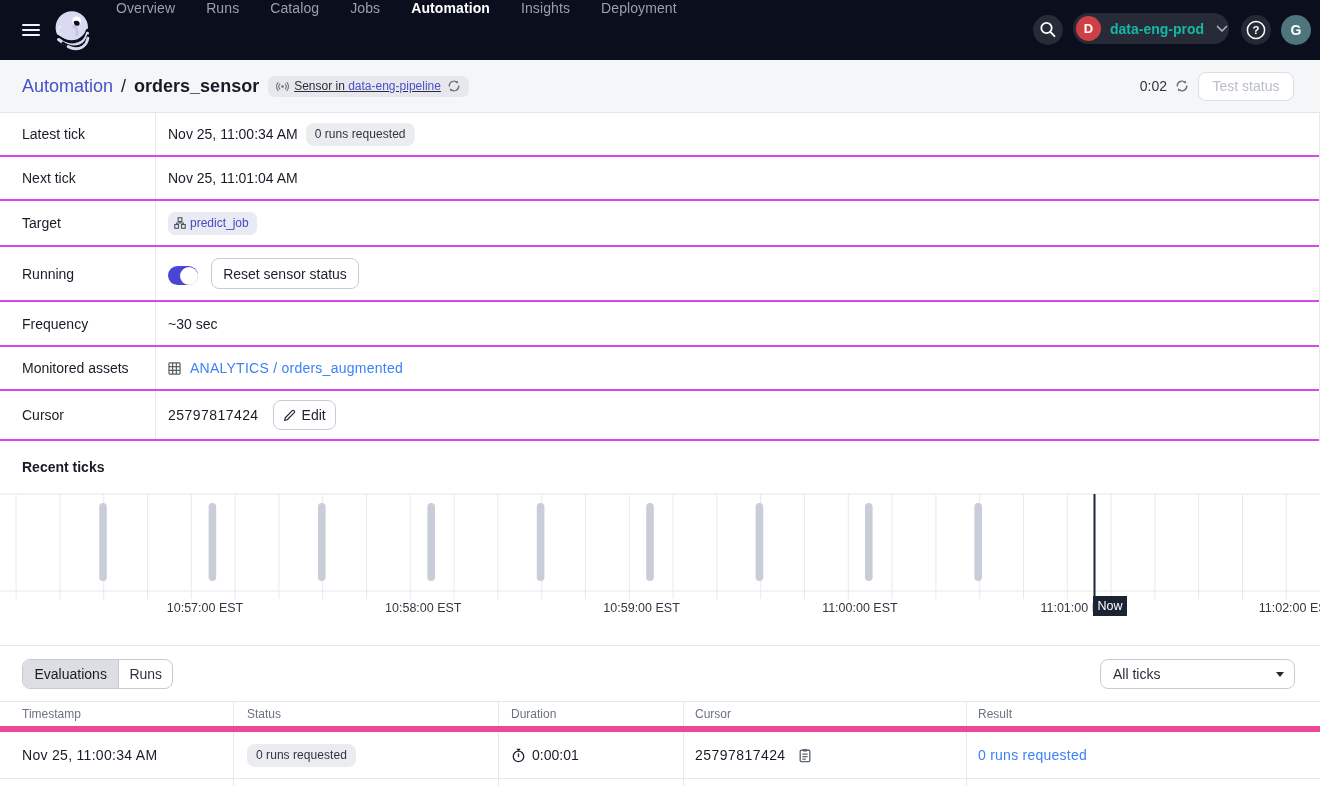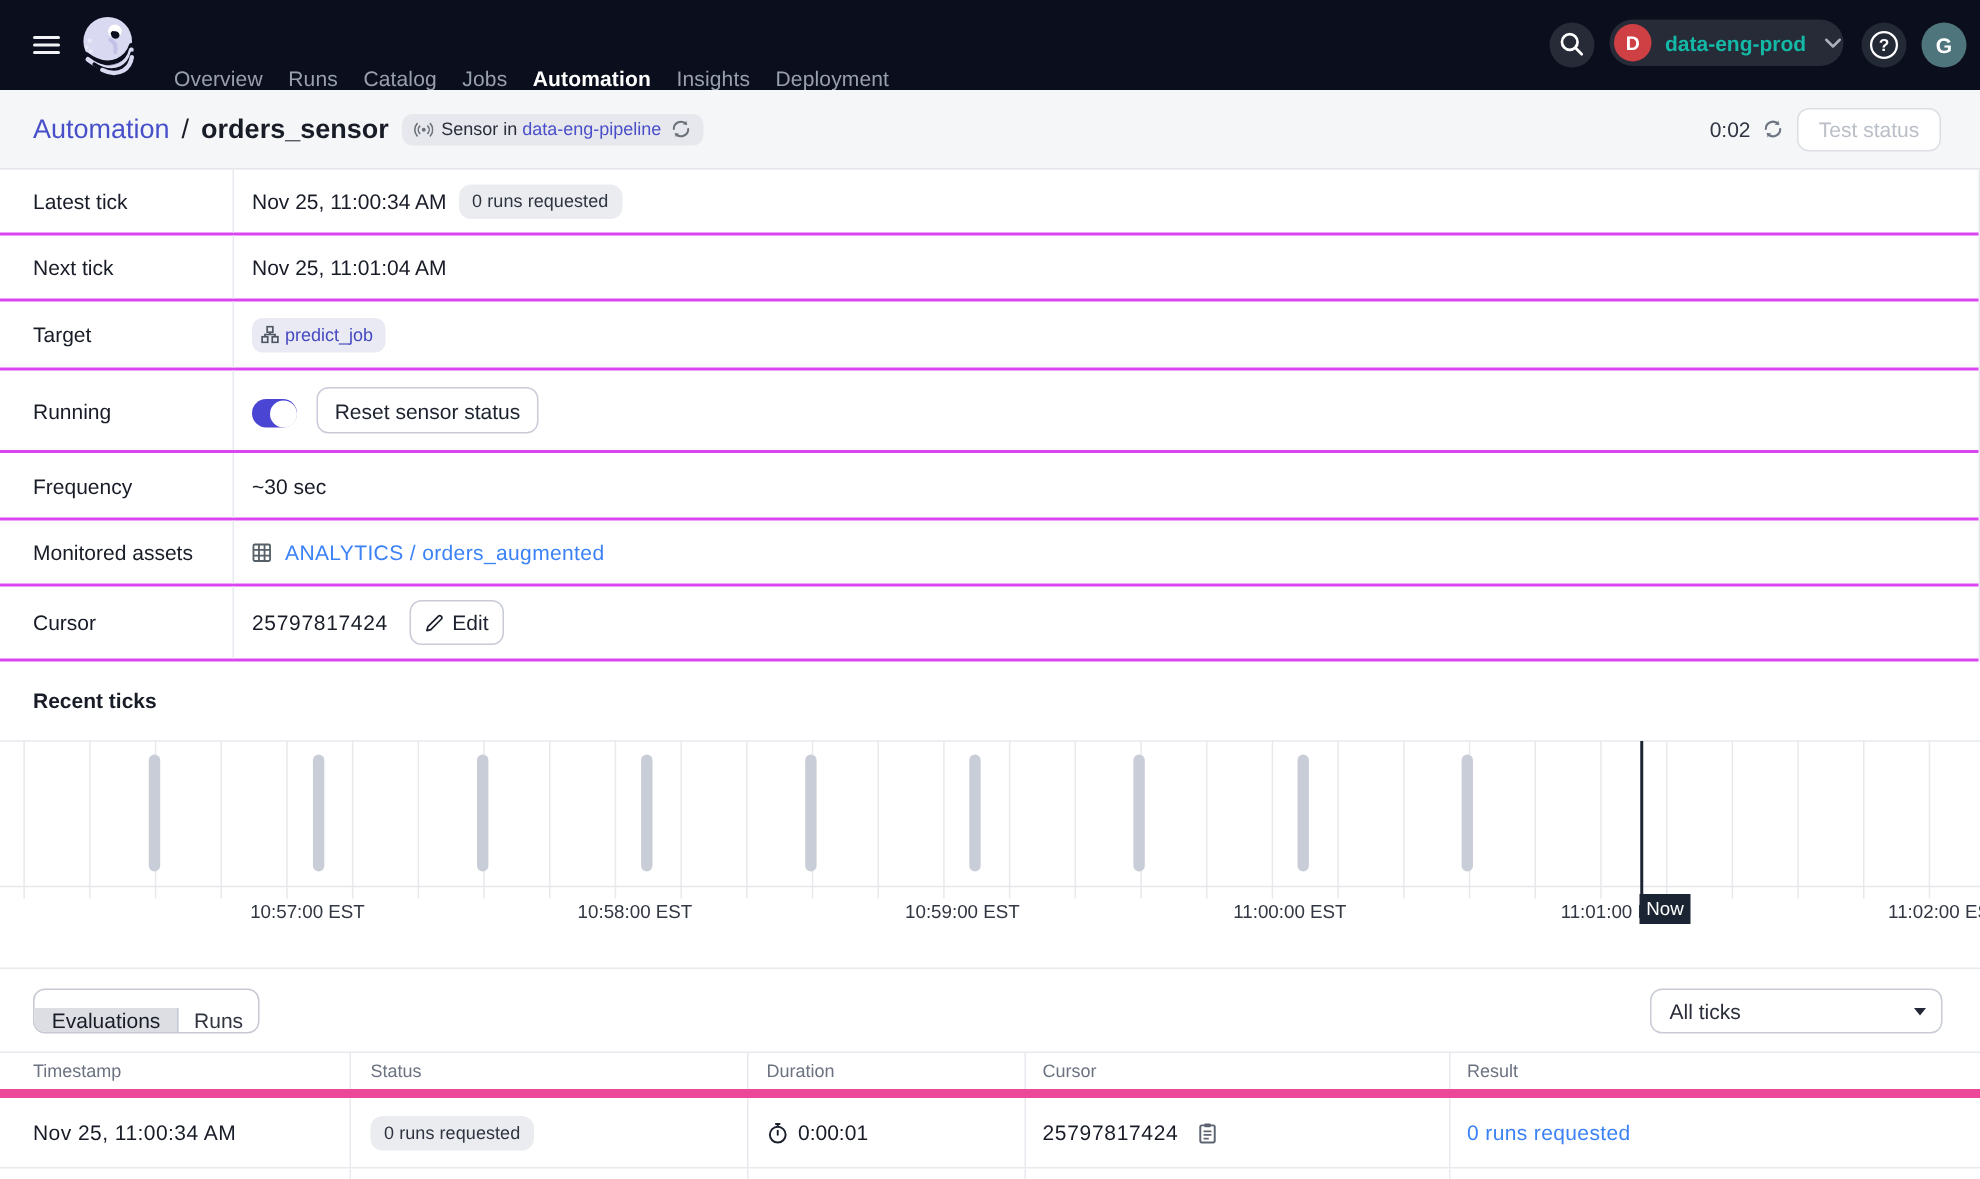--- a/index.html
+++ b/index.html
@@ -2,37 +2,37 @@
 <html><head>
 <meta charset="utf-8">
 <style>
 * { margin:0; padding:0; box-sizing:border-box; }
 html,body { width:1320px; height:786px; overflow:hidden; background:#fff;
   font-family:"Liberation Sans", sans-serif; }
 .nav { position:absolute; left:0; top:0; width:1320px; height:60px; background:#0b0e1c; }
 .burger { position:absolute; left:21.7px; top:24px; width:18.3px; height:12.4px; }
 .burger span { position:absolute; left:0; width:18.3px; height:2.2px; background:#f2f3f6; border-radius:1px; }
 .logo { position:absolute; left:52px; top:8px; }
-.navlinks { position:absolute; left:116px; top:0; height:60px; display:flex; align-items:flex-end; gap:17px; }
+.navlinks { position:absolute; left:116px; top:0; height:60px; display:flex; align-items:flex-start; gap:31px; }
 .navlinks a { color:#99a0ad; font-size:14px; font-weight:500; text-decoration:none; white-space:nowrap; letter-spacing:0.1px;}
 .navlinks a.active { color:#ffffff; font-weight:700; }
 .circ { position:absolute; border-radius:50%; }
 .searchc { left:1033px; top:15px; width:30px; height:30px; background:#262b37; }
 .deppill { position:absolute; left:1073px; top:13px; width:156px; height:31px; border-radius:16px; background:#262b37; display:flex; align-items:center; }
 .dcirc { width:25px; height:25px; border-radius:50%; background:#cf4045; color:#fff; font-size:13px; font-weight:700; display:flex; align-items:center; justify-content:center; margin-left:3px; }
 .depname { color:#14b8a6; font-size:14px; font-weight:700; margin-left:9px; white-space:nowrap; }
 .helpc { left:1241px; top:15px; width:30px; height:30px; background:#242936; display:flex; align-items:center; justify-content:center; }
 .avatar { left:1281px; top:15px; width:30px; height:30px; background:#4e747c; color:#fff; font-size:14px; font-weight:600; display:flex; align-items:center; justify-content:center; }
 
 .crumb { position:absolute; left:0; top:60px; width:1320px; height:53px; background:#f5f6f8; border-bottom:1px solid #e3e5ea; }
 .crumb-inner { position:absolute; left:22px; top:0; height:52px; display:flex; align-items:center; }
 .crumb a.bc { color:#4750c9; font-size:18px; text-decoration:none; }
 .crumb .slash { color:#181c27; font-size:18px; margin:0 8px; }
 .crumb .title { color:#181c27; font-size:18px; font-weight:600; }
-.sensor-pill { margin-left:9px; height:21px; background:#e7e8ee; border-radius:7px; display:flex; align-items:center; padding:0 8px; font-size:12px; color:#2a2e3a; }
+.sensor-pill { margin-left:9px; height:21px; background:#e7e8ee; border-radius:7px; display:flex; align-items:center; padding:0 8px; font-size:12px; color:#2a2e3a;text-decoration:underline; }
 .sensor-pill a { color:#4a4fc9; text-decoration:none; }
 .crumb-right { position:absolute; right:26px; top:0; height:52px; display:flex; align-items:center; }
 .countdown { color:#2e3441; font-size:14px; }
 .btn { background:#fff; border:1px solid #dcdee3; border-radius:8px; font-size:14px; color:#1c212e; display:flex; align-items:center; justify-content:center; font-family:"Liberation Sans",sans-serif;}
 .testbtn { width:96px; height:29px; color:#b9bec7; margin-left:9px; }
 
 .details { position:absolute; left:0; top:113px; width:1320px; border-right:1px solid #e8e9ee; }
 .drow { display:flex; border-bottom:2px solid #d946ef; }
 .dlabel { width:156px; flex:none; border-right:1px solid #e8e9ee; display:flex; align-items:center; padding-left:22px; font-size:14px; color:#181c27; }
 .dval { flex:1; display:flex; align-items:center; padding-left:12px; font-size:14px; color:#181c27; }
@@ -40,21 +40,21 @@
 .lavpill { height:23px; background:#e9eaf3; border-radius:7px; display:flex; align-items:center; padding:0 8px 0 6px; font-size:12px; }
 .lavpill a { color:#4649c1; text-decoration:none; margin-left:4px;}
 .toggle { position:relative; top:2px; width:30px; height:19px; border-radius:10px; background:#4a45d2; }
 .toggle .knob { position:absolute; right:0.5px; top:0.5px; width:18px; height:18px; border-radius:50%; background:#fff; }
 .alink { color:#3b82f6; text-decoration:none; font-size:14px; letter-spacing:0.25px; }
 
 .rt-head { position:absolute; left:22px; top:459px; font-size:14px; font-weight:700; color:#181c27; }
 .chart { position:absolute; left:0; top:0; width:1320px; height:786px; pointer-events:none; }
 
 .tabsrow { position:absolute; left:0; top:645px; width:1320px; height:58px; border-top:1px solid #e8e9ee; background:#fff; }
-.tabgroup { position:absolute; left:22px; top:13px; height:30px; display:flex; border:1px solid #c6c9d3; border-radius:8px; overflow:hidden; background:#fff;align-items:flex-end; }
+.tabgroup { position:absolute; left:22px; top:13px; height:30px; display:flex; border:1px solid #c6c9d3; border-radius:8px; overflow:hidden; background:#fff; }
 .tab { display:flex; align-items:center; padding:0 12px; font-size:14px; }
 .tab.on { background:#dcdee3; color:#181c27; border-right:1px solid #c6c9d3; padding:0 11.5px; }
 .tab.off { color:#30343f; padding:0 10px; }
 .select { position:absolute; left:1100px; top:13px; width:195px; height:30px; border:1px solid #c9ccd6; border-radius:8px; background:#fff; display:flex; align-items:center; padding:0 12px; font-size:14px; color:#2a2e3a; }
 .select .car { position:absolute; right:10px; top:12px; width:0; height:0; border-left:4.5px solid transparent; border-right:4.5px solid transparent; border-top:5.5px solid #232836; }
 
 .btable { position:absolute; left:0; top:701px; width:1320px; }
 .bhead { display:flex; border-top:1px solid #e8e9ee; border-bottom:6px solid #ec4899; height:31px; }
 .bhead > div { display:flex; align-items:center; font-size:12px; color:#6b7280; padding-left:22px; }
 .brow { display:flex; height:47px; border-bottom:1px solid #e8e9ee; }

